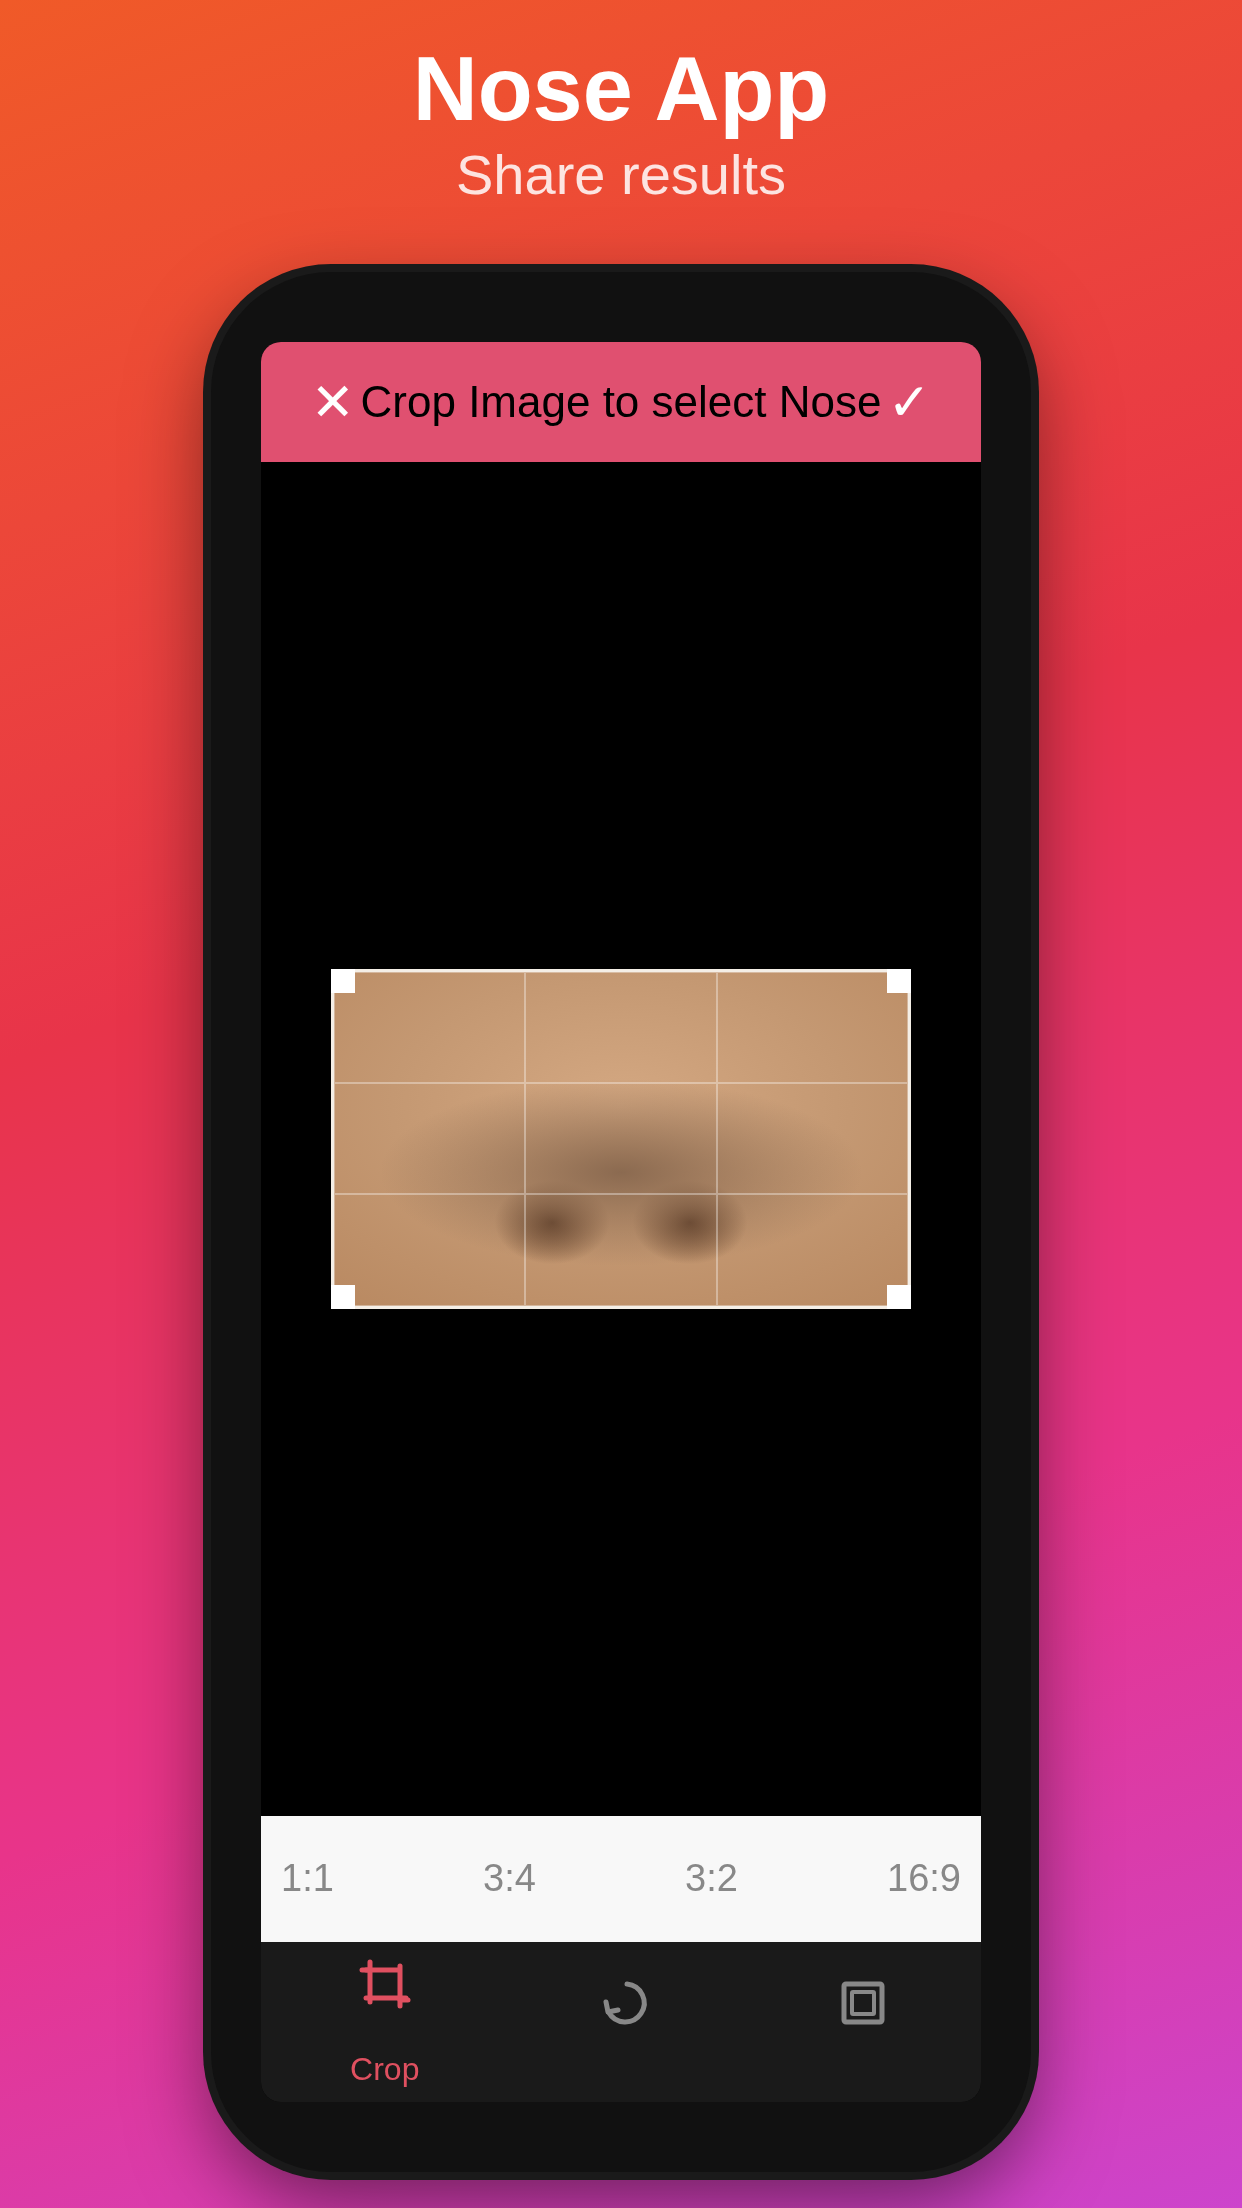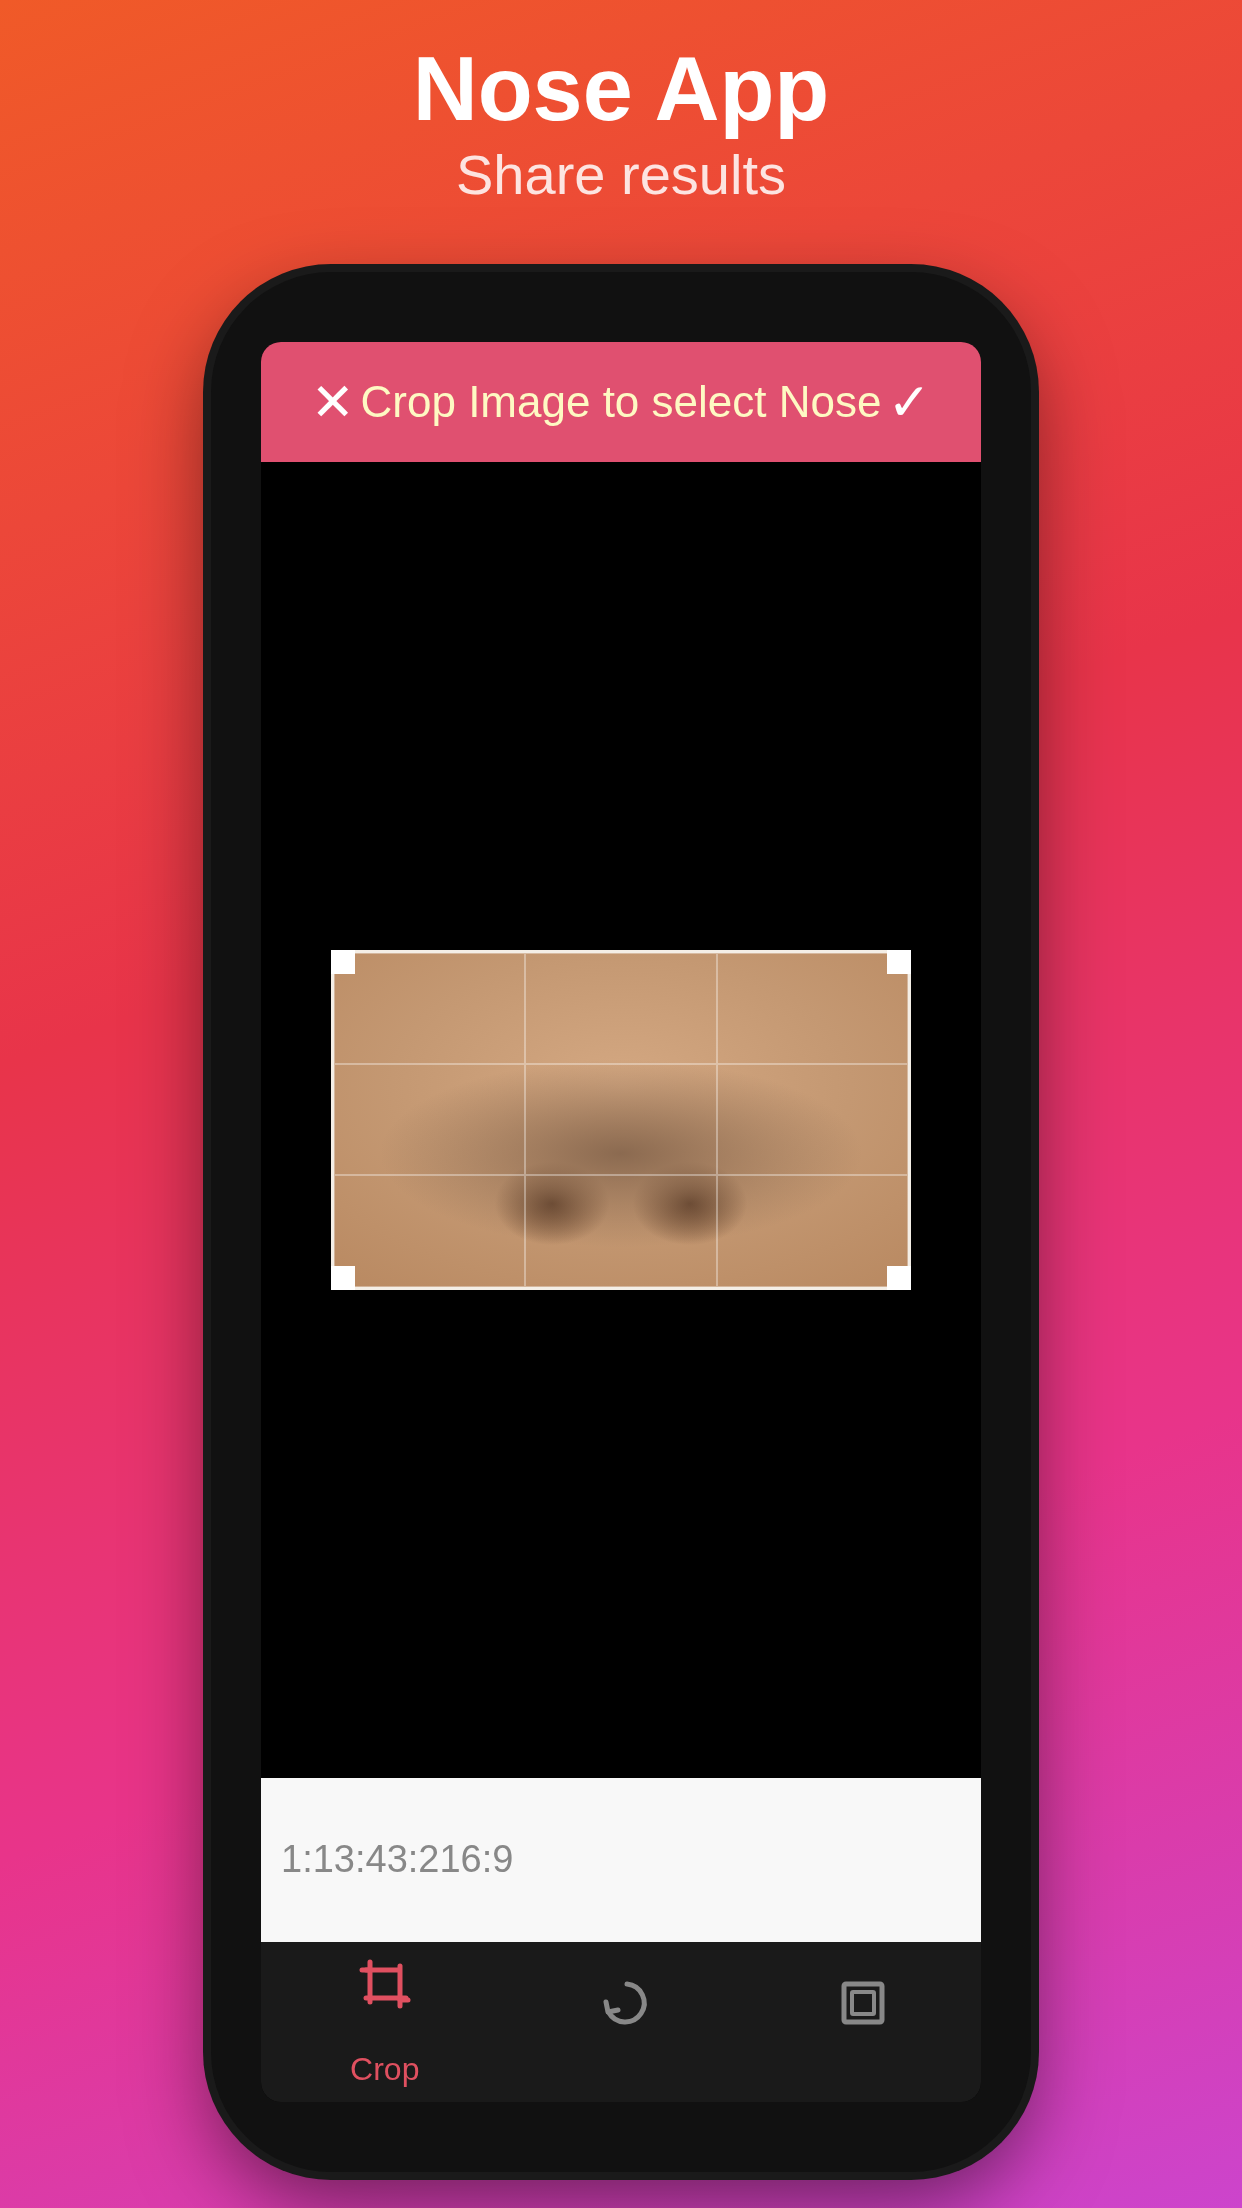--- a/index.html
+++ b/index.html
@@ -76,21 +76,21 @@
 
     .top-bar-icon {
       font-size: 52px;
       color: #fff;
       cursor: pointer;
     }
 
     .top-bar-title {
       font-size: 44px;
       font-weight: 500;
-      color: #fef9c3;
+      color: #000000;
       text-align: center;
       flex: 1;
     }
 
     
     .image-area {
       flex: 1;
       background: #000;
       display: flex;
       align-items: center;
@@ -142,25 +142,25 @@
     }
 
     .corner-tl { top: -3px; left: -3px; }
     .corner-tr { top: -3px; right: -3px; }
     .corner-bl { bottom: -3px; left: -3px; }
     .corner-br { bottom: -3px; right: -3px; }
 
     
     .ratio-bar {
       width: 100%;
-      height: 164px;
+      height: 126px;
       background: #f8f8f8;
       display: flex;
       align-items: center;
-      justify-content: flex-start;
+      justify-content: space-between;
       flex-shrink: 0;
       padding: 0 20px;
     }
 
     .ratio-option {
       font-size: 38px;
       color: #888;
       font-weight: 400;
       cursor: pointer;
       display: flex;

